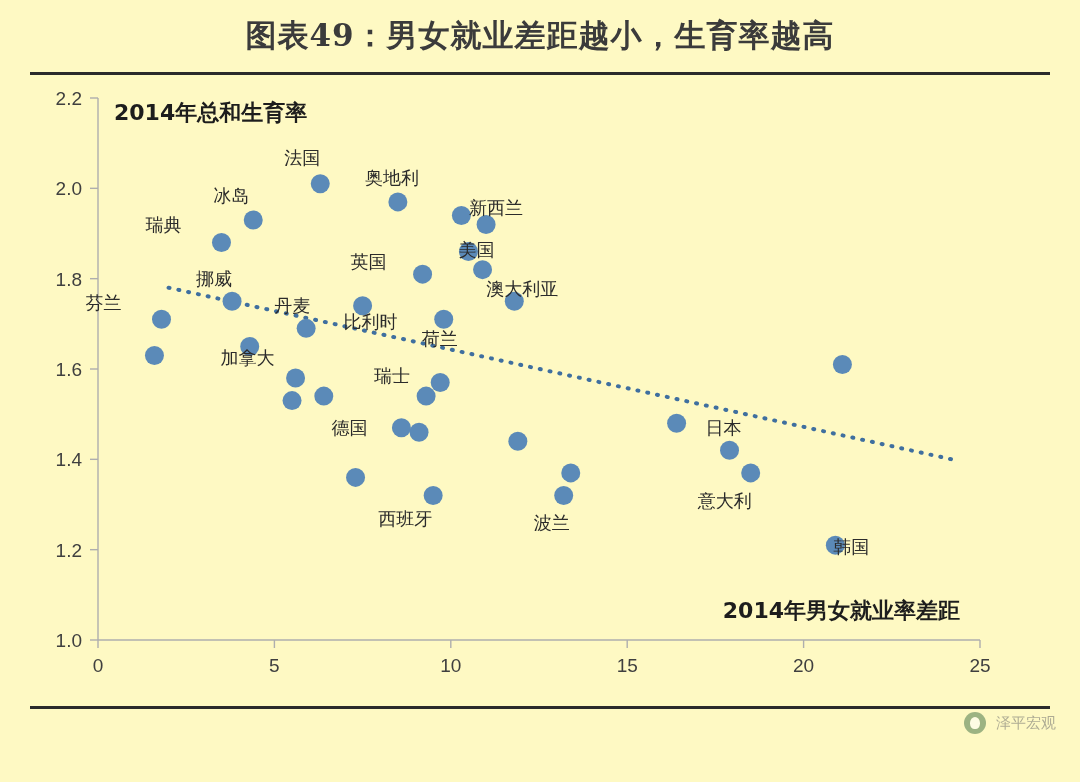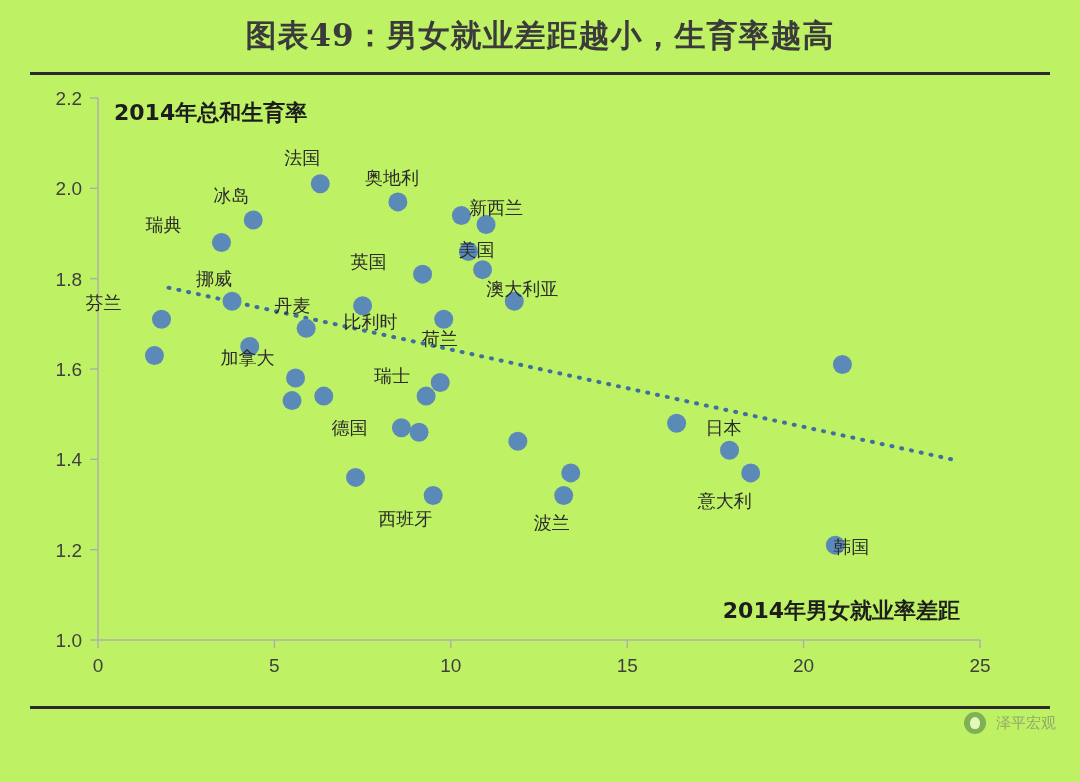--- a/index.html
+++ b/index.html
@@ -4,21 +4,21 @@
 <style>
   html, body {
     margin: 0;
     padding: 0;
     background: #ffffff;
   }
   #page {
     position: relative;
     width: 1080px;
     height: 782px;
-    background: #bef264;
+    background: #fef9c3;
     font-family: "Liberation Sans", sans-serif;
     overflow: hidden;
   }
   
   #title-bar {
     position: absolute;
     left: 0; top: 0;
     width: 1080px;
     height: 72px;
     display: flex;

